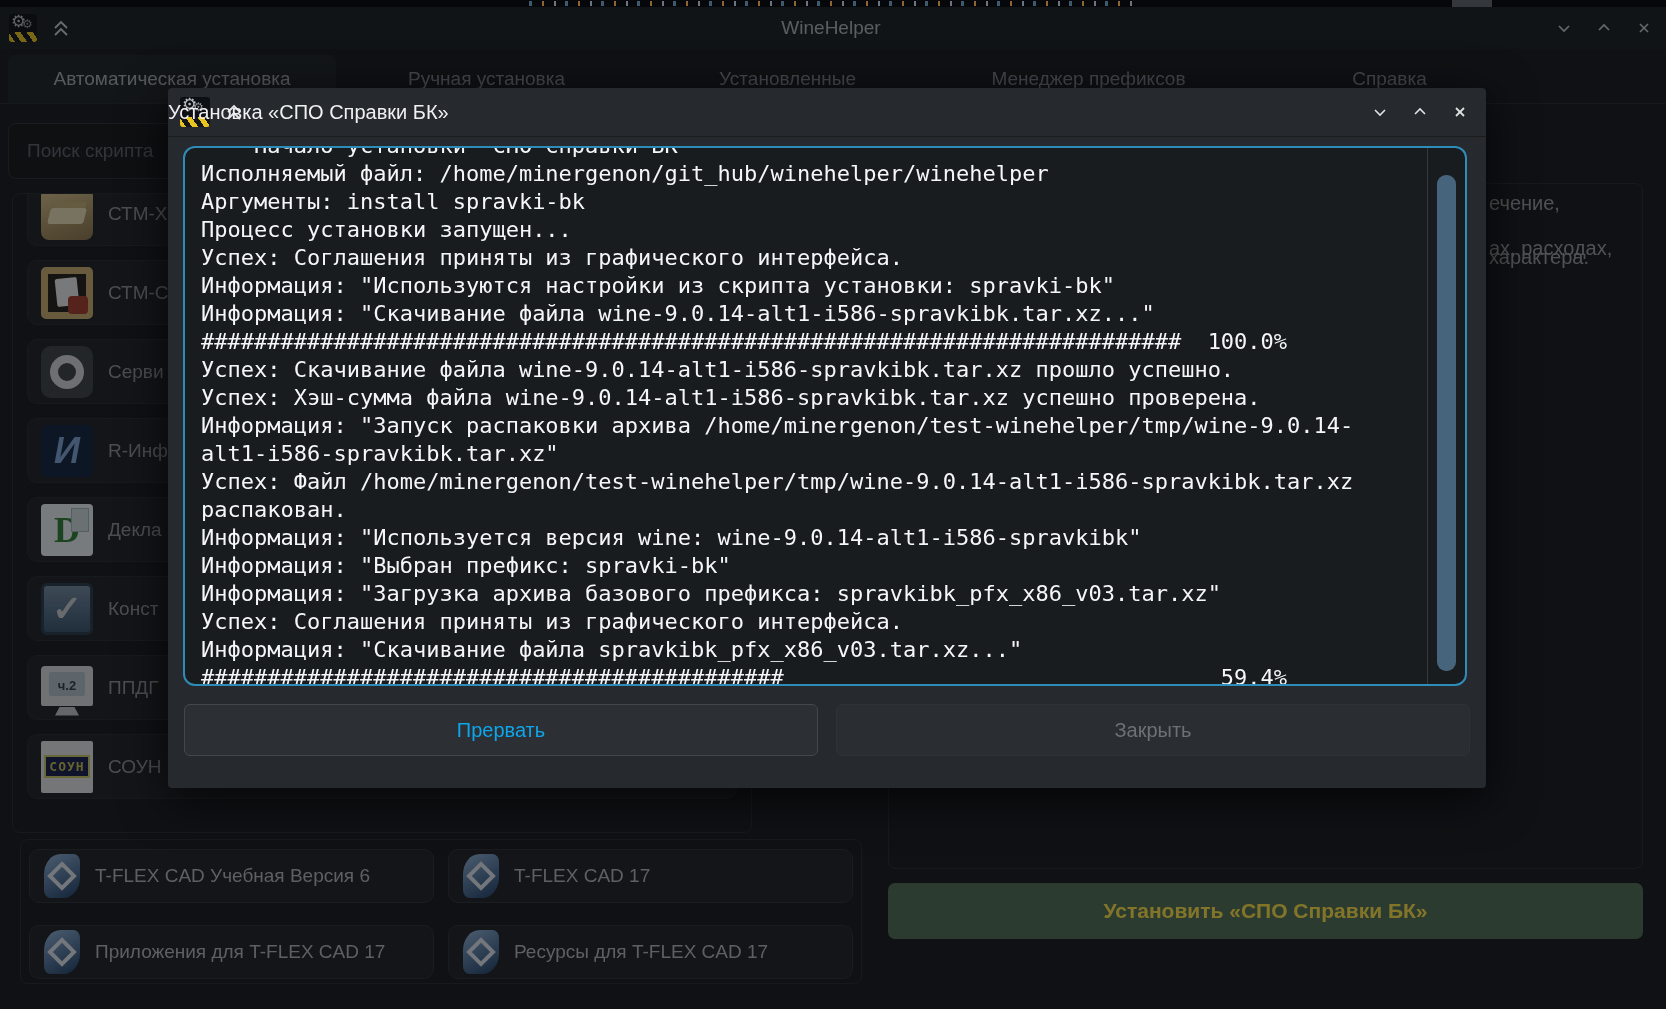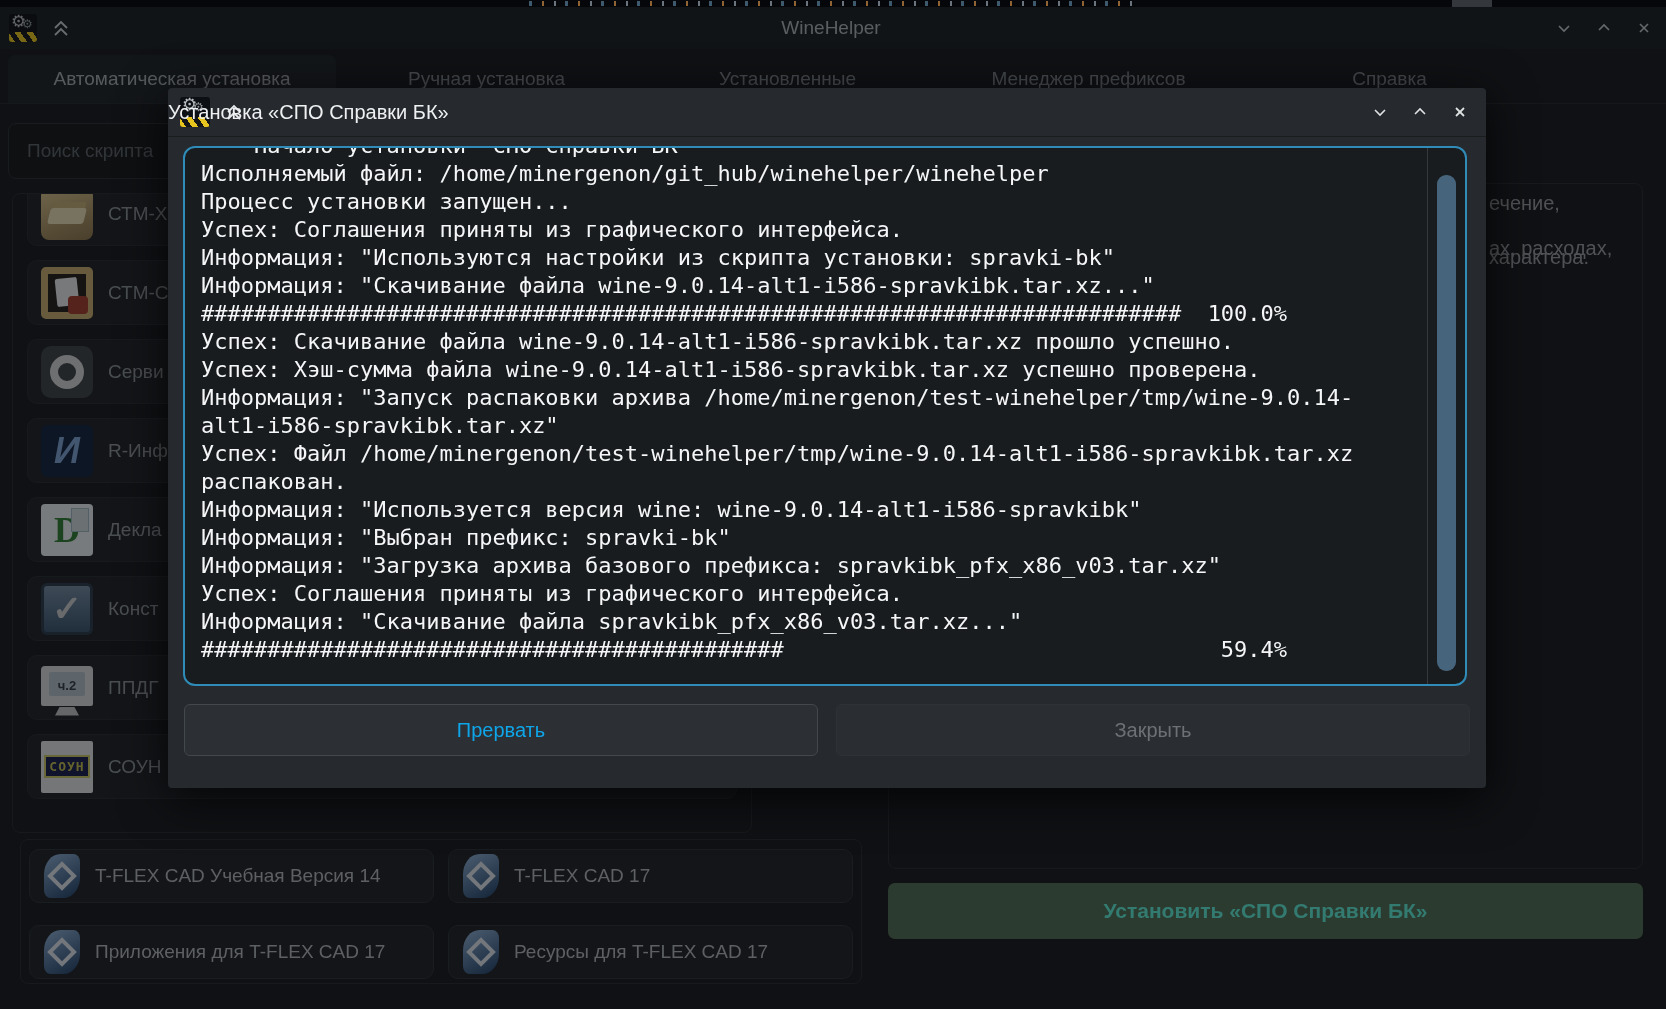--- a/index.html
+++ b/index.html
@@ -81,21 +81,21 @@
   .tflex-icon::after{content:"";position:absolute;left:50%;top:50%;width:13px;height:13px;border:4px solid #dfe4ea;
     transform:translate(-50%,-50%) rotate(45deg);}
   .tile-label{margin-left:15px;color:#b2b5b8;font-size:19px;white-space:nowrap;}
 
   
   .desc-panel{position:absolute;left:888px;top:176px;width:755px;height:686px;border:1px solid #26292d;border-radius:8px;box-sizing:border-box;}
   .desc-frag{position:absolute;left:600px;color:#97999c;font-size:20px;line-height:27px;white-space:nowrap;}
   .frag-0{top:6px;} .frag-1{top:51px;} .frag-2{top:60px;}
 
   .install-btn{position:absolute;left:888px;top:876px;width:755px;height:56px;background:#4f6c52;border:none;
-    border-radius:7px;color:#5eead4;font-size:21px;font-weight:bold;font-family:"Liberation Sans",sans-serif;}
+    border-radius:7px;color:#fde047;font-size:21px;font-weight:bold;font-family:"Liberation Sans",sans-serif;}
 
   .dim-overlay{position:absolute;left:0;top:0;right:0;bottom:0;background:rgba(8,10,12,0.5);z-index:5;pointer-events:none;}
 
   
   .dialog{position:absolute;left:168px;top:88px;width:1318px;height:700px;background:#26292d;border-radius:4px;
     box-shadow:0 10px 48px rgba(0,0,0,0.75);z-index:10;}
   .dlg-titlebar{position:absolute;left:0;top:0;width:100%;height:48px;display:flex;align-items:center;
     border-bottom:1px solid #1a1c1e;}
   .dlg-title{position:absolute;left:0;right:0;color:#eef0f2;font-size:20px;}
   .dlg-controls{position:absolute;right:18px;top:0;height:48px;display:flex;align-items:center;gap:24px;}
@@ -214,21 +214,21 @@
             </div>
           <span class="side-label">СОУН</span>
         </div>
       </div>
     </div>
 
     <div class="tiles-panel">
       <div class="tiles-grid">
         <div class="tile">
           <div class="tflex-icon"></div>
-          <span class="tile-label">T-FLEX CAD Учебная Версия 14</span>
+          <span class="tile-label">T-FLEX CAD Учебная Версия 6</span>
         </div>
         <div class="tile">
           <div class="tflex-icon"></div>
           <span class="tile-label">T-FLEX CAD 17</span>
         </div>
         <div class="tile">
           <div class="tflex-icon"></div>
           <span class="tile-label">Приложения для T-FLEX CAD 17</span>
         </div>
         <div class="tile">
@@ -272,20 +272,21 @@
             <line x1="4" y1="4" x2="12" y2="12" stroke="#dfe1e3" stroke-width="1.8"></line>
             <line x1="12" y1="4" x2="4" y2="12" stroke="#dfe1e3" stroke-width="1.8"></line>
           </svg>
       </div>
     </div>
 
     <div class="log-box">
       <div class="log-text">
         <div class="log-line">    Начало установки "СПО Справки БК"</div>
         <div class="log-line">Исполняемый файл: /home/minergenon/git_hub/winehelper/winehelper</div>
+        <div class="log-line">Аргументы: install spravki-bk</div>
         <div class="log-line">Процесс установки запущен...</div>
         <div class="log-line">Успех: Соглашения приняты из графического интерфейса.</div>
         <div class="log-line">Информация: "Используются настройки из скрипта установки: spravki-bk"</div>
         <div class="log-line">Информация: "Скачивание файла wine-9.0.14-alt1-i586-spravkibk.tar.xz..."</div>
         <div class="log-line">##########################################################################  100.0%</div>
         <div class="log-line">Успех: Скачивание файла wine-9.0.14-alt1-i586-spravkibk.tar.xz прошло успешно.</div>
         <div class="log-line">Успех: Хэш-сумма файла wine-9.0.14-alt1-i586-spravkibk.tar.xz успешно проверена.</div>
         <div class="log-line">Информация: "Запуск распаковки архива /home/minergenon/test-winehelper/tmp/wine-9.0.14-</div>
         <div class="log-line">alt1-i586-spravkibk.tar.xz"</div>
         <div class="log-line">Успех: Файл /home/minergenon/test-winehelper/tmp/wine-9.0.14-alt1-i586-spravkibk.tar.xz</div>

